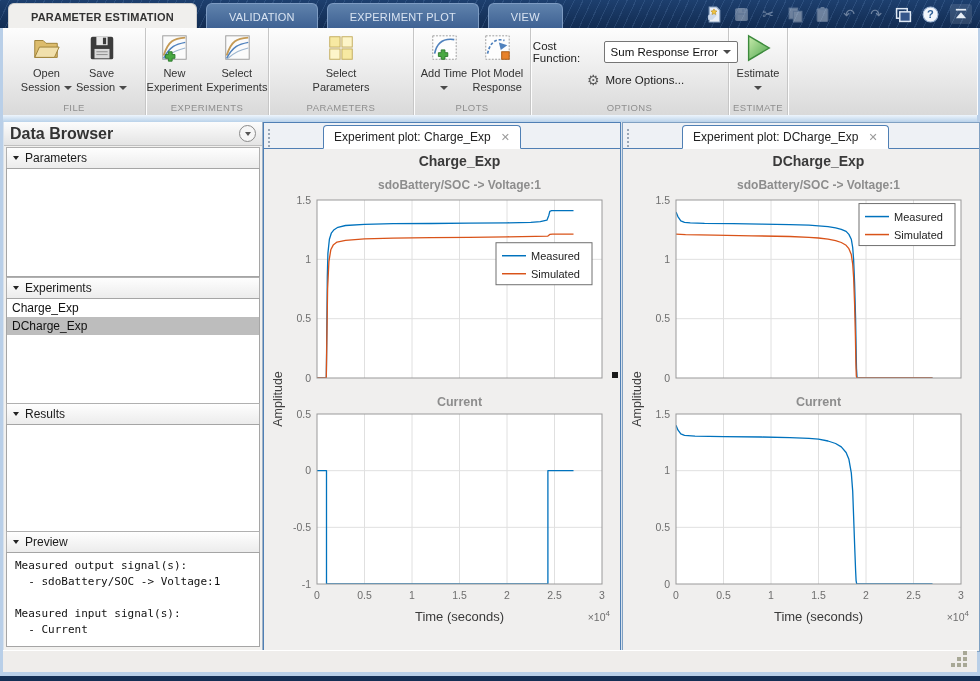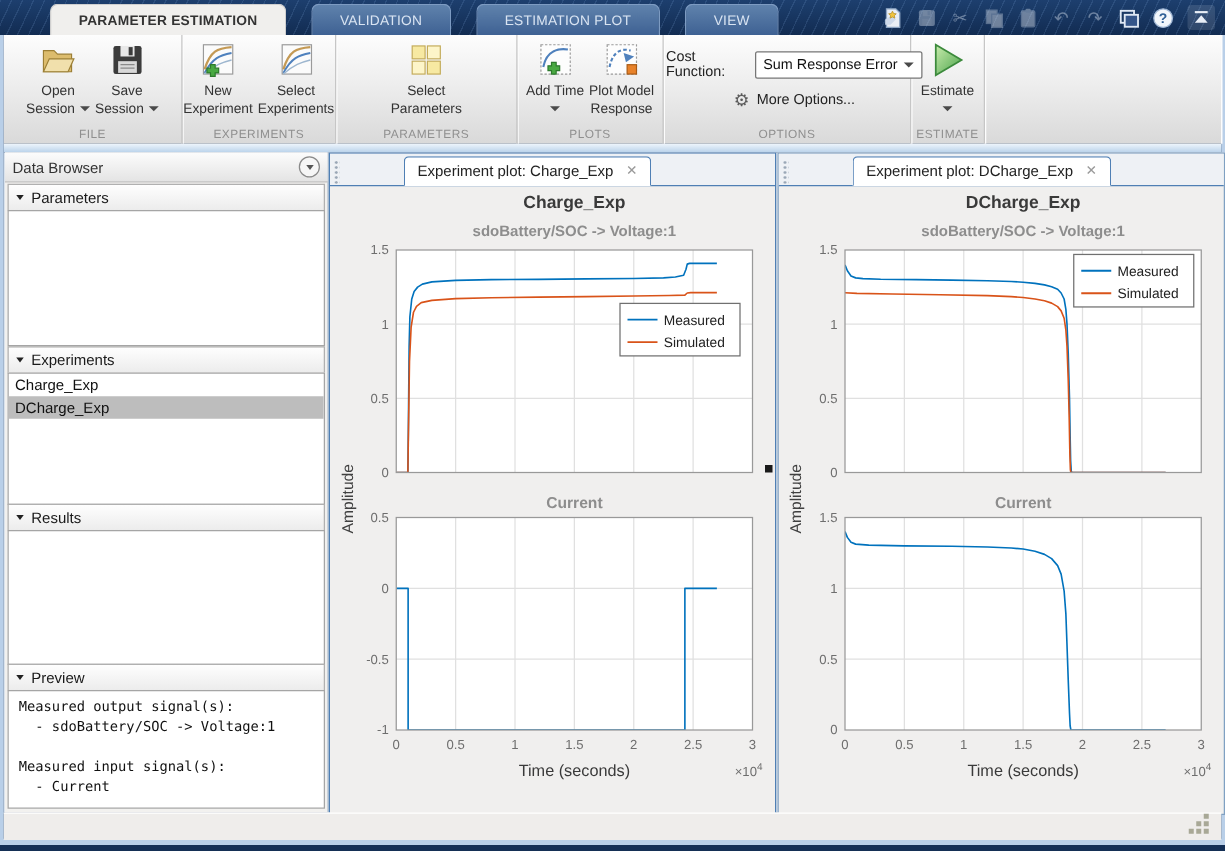--- a/index.html
+++ b/index.html
@@ -4,21 +4,21 @@
 <style>
   html,body{margin:0;padding:0;background:#12294a;}
   body{width:980px;height:681px;overflow:hidden;font-family:"Liberation Sans",sans-serif;position:relative;}
   #root{position:absolute;inset:0;background:#142f55;}
 
   
   #titlebar{position:absolute;top:0;left:0;right:0;height:28px;
     background:linear-gradient(#1d3f6e,#122c52);overflow:hidden;}
   #titlebar .hatch{position:absolute;inset:0;
     background:repeating-linear-gradient(115deg,rgba(130,170,220,.16) 0 1px,transparent 1px 8px);}
-  #tabstrip{position:absolute;left:8px;top:3px;height:25px;display:flex;gap:20px;margin-left:32px;}
+  #tabstrip{position:absolute;left:8px;top:3px;height:25px;display:flex;gap:9px;}
   .ttab{height:25px;border-radius:6px 6px 0 0;display:flex;align-items:center;justify-content:center;
     padding:0 22px;font-size:11px;letter-spacing:.2px;color:#d9e4f2;
     background:linear-gradient(#5f82ac,#3d6092);border:1px solid #7d9bc2;border-bottom:none;cursor:pointer;}
   .ttab.active{background:#f0efed;color:#333;border-color:#cfcfcf;font-weight:bold;}
   #qat{position:absolute;right:40px;top:4px;display:flex;gap:7px;align-items:center;}
   .qbtn{width:20px;height:20px;display:flex;align-items:center;justify-content:center;cursor:pointer;}
   .qbtn svg{width:17px;height:17px;}
   .qbtn.dis{opacity:.42;}
   .qtext{font-size:14px;color:#dfe8f4;line-height:1;}
   #collapse-btn{position:absolute;right:8px;top:4px;width:22px;height:20px;
@@ -52,21 +52,21 @@
   #bluestrip{position:absolute;top:115px;left:3px;right:3px;height:7px;
     background:linear-gradient(#eef5fc,#b9d2ea);}
 
   
   #main{position:absolute;top:122px;left:3px;right:3px;height:528px;background:#d9e2ec;}
 
   
   #browser{position:absolute;left:1px;top:0;width:258px;height:528px;background:#f2f1ef;border-right:1px solid #9fb2c6;}
   #db-header{position:absolute;left:0;right:0;top:0;height:23px;
     background:linear-gradient(#fcfcfc,#e4e4e4);border-bottom:1px solid #c0c0c0;
-    display:flex;align-items:center;padding:0 6px;font-size:12px;color:#333;}
+    display:flex;align-items:center;padding:0 6px;font-size:16px;color:#333;font-weight:bold;}
   #db-header .sp{flex:1;}
   .circ-dd{width:15px;height:15px;border:1px solid #8a8a8a;border-radius:50%;display:flex;align-items:center;justify-content:center;cursor:pointer;background:#f6f6f6;}
   .tri-down{width:0;height:0;border-left:3.5px solid transparent;border-right:3.5px solid transparent;border-top:4.5px solid #555;}
   .db-bar{position:absolute;left:2px;right:2px;height:20px;background:linear-gradient(#fefefe,#ececec);
     border:1px solid #b0b0b0;display:flex;align-items:center;padding:0 6px;font-size:12px;color:#1a1a1a;cursor:pointer;}
   .db-bar .tri-down{margin-right:6px;border-top-color:#222;}
   .db-box{position:absolute;left:2px;right:2px;background:#fff;border:1px solid #a5a5a5;overflow:hidden;}
   .list-item{height:18px;line-height:18px;padding:0 5px;font-size:12px;color:#111;cursor:pointer;}
   .list-item.selected{background:#bdbdbd;}
   #preview-pre{margin:5px 8px;font-family:"DejaVu Sans Mono",monospace;font-size:11px;line-height:16px;color:#111;white-space:pre;}
@@ -97,21 +97,21 @@
 </head>
 <body>
 
 <div id="root">
 
   <div id="titlebar">
     <div class="hatch"></div>
     <div id="tabstrip">
         <div class="ttab active">PARAMETER ESTIMATION</div>
         <div class="ttab">VALIDATION</div>
-        <div class="ttab">ESTIMATION PLOT</div>
+        <div class="ttab">EXPERIMENT PLOT</div>
         <div class="ttab">VIEW</div>
       </div>
     <div id="qat">
       <span class="qbtn">
         <svg viewBox="0 0 16 16">
             <path d="M3 1h7l3 3v11H3z" fill="#e9eef5" stroke="#8ea6c4"></path>
             <path d="M2 9l5-3 3 3-4 4H2z" fill="#cdd9ea"></path>
             <path d="M12 11l1.2 2.4 2.6.3-1.9 1.8.5 2.5-2.4-1.2-2.3 1.2.4-2.5-1.9-1.8 2.6-.3z" transform="translate(-1.5,-5.5) scale(0.75)" fill="#f2c53d" stroke="#b8902a" stroke-width="0.8"></path>
           </svg>
       </span>

